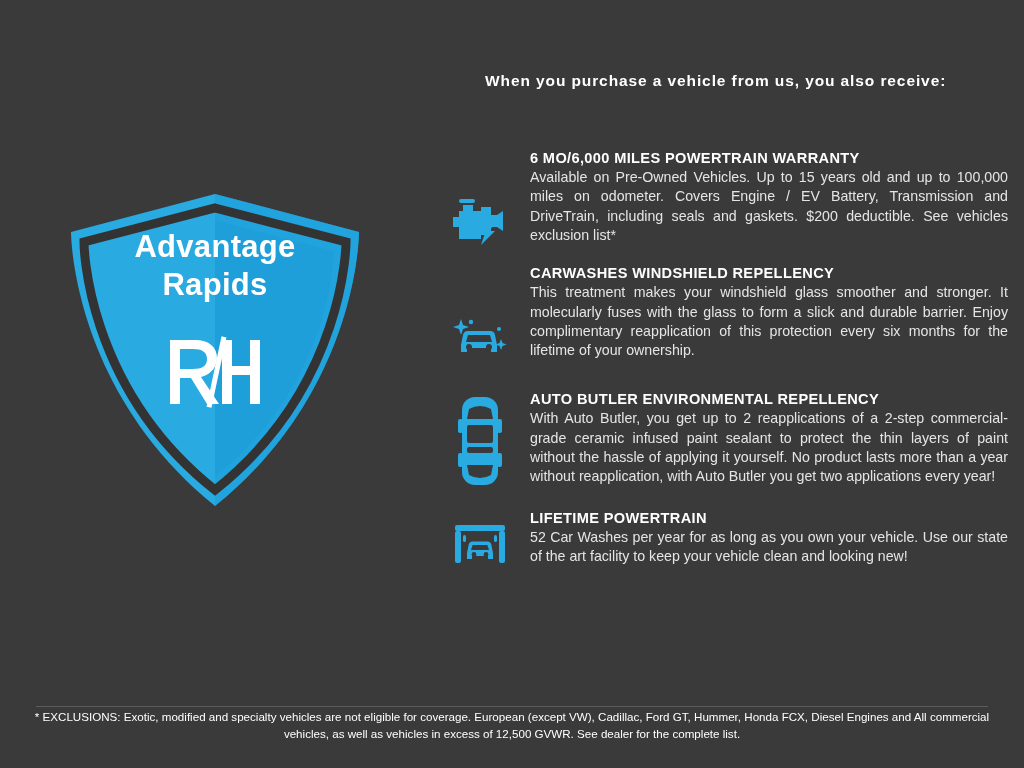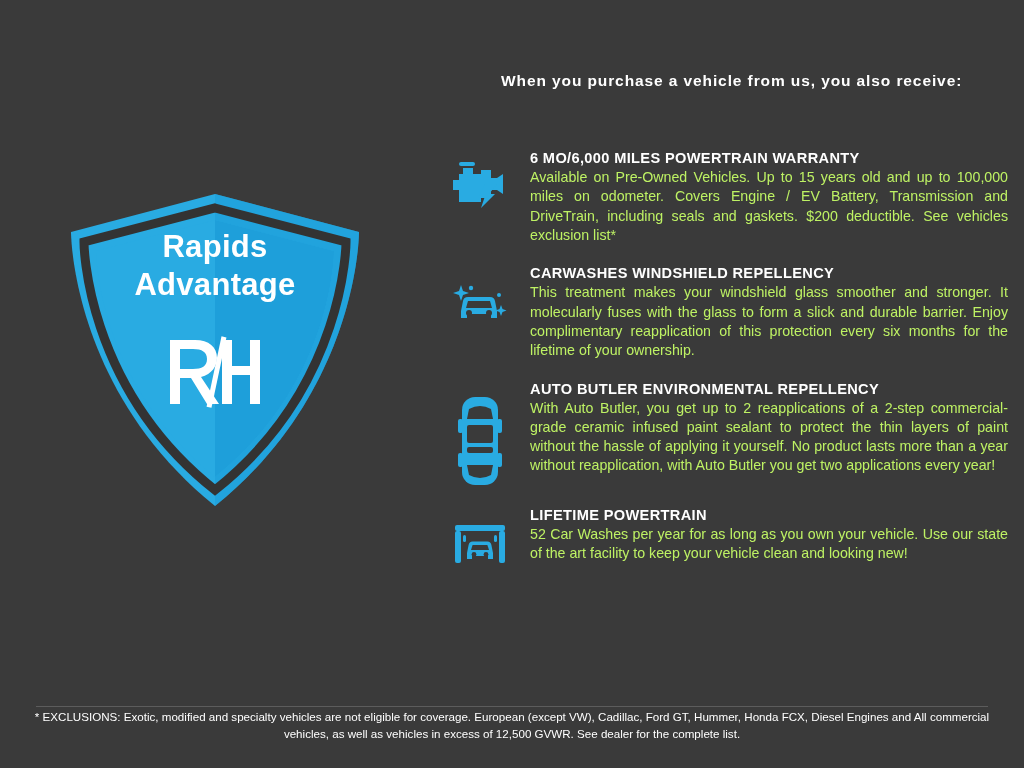--- a/index.html
+++ b/index.html
@@ -74,31 +74,30 @@
   }
   .headline {
     position: absolute;
     left: 55px;
     top: 72px;
     width: 520px;
     font-size: 15.5px;
     font-weight: bold;
     letter-spacing: 0.9px;
     color: #ffffff;
-    margin-left: 16px;
   }
   .benefits {
     position: absolute;
     left: 0;
     top: 150px;
     width: 594px;
   }
   .benefit {
     display: flex;
-    align-items: flex-start;
+    align-items: flex-end;
     margin-bottom: 20px;
   }
   .benefit-icon {
     width: 100px;
     min-width: 100px;
     display: flex;
     justify-content: center;
     padding-top: 8px;
   }
   .benefit-body {
@@ -109,21 +108,21 @@
   .benefit-title {
     font-size: 14.6px;
     font-weight: bold;
     letter-spacing: 0.35px;
     color: #ffffff;
     margin-bottom: 2px;
   }
   .benefit-text {
     font-size: 14.2px;
     line-height: 1.36;
-    color: #bef264;
+    color: #e5e5e5;
     text-align: justify;
     font-weight: 500;
   }
 
   
   .b1 .benefit-icon { padding-top: 10px; }
   .b2 .benefit-icon { padding-top: 16px; }
   .b3 .benefit-icon { padding-top: 14px; }
   .b4 .benefit-icon { padding-top: 12px; }
 
@@ -161,22 +160,22 @@
 
         <path d="M150 4 L294 42 C294 42 294 200 150 316 Z" fill="#1b9cd8" opacity="0.55"></path>
 
         <path d="M150 18 L281 52 C281 52 281 196 150 300 C19 196 19 52 19 52 Z" fill="none" stroke="#333333" stroke-width="9"></path>
 
         <path d="M150 30 L269 61 C269 61 269 192 150 287 C31 192 31 61 31 61 Z" fill="#29abe2"></path>
         <path d="M150 30 L269 61 C269 61 269 192 150 287 Z" fill="#1e9fda"></path>
       </svg>
 
       <div class="shield-text">
+        <div>Advantage</div>
         <div>Rapids</div>
-        <div>Advantage</div>
       </div>
 
       <div class="monogram">
         <svg width="110" height="80" viewBox="0 0 110 80">
 
           <path d="M10 8 L10 72 L20 72 L20 46 L31 46 L47 72 L59 72 L41 45
                    C52 42 57 34 57 26 C57 15 49 8 35 8 Z
                    M20 17 L33 17 C42 17 47 20 47 27 C47 34 42 37 33 37 L20 37 Z" fill="#ffffff"></path>
 
           <path d="M62 8 L72 8 L72 34 L90 34 L90 8 L100 8 L100 72 L90 72 L90 43 L72 43 L72 72 L62 72 Z" fill="#ffffff"></path>

